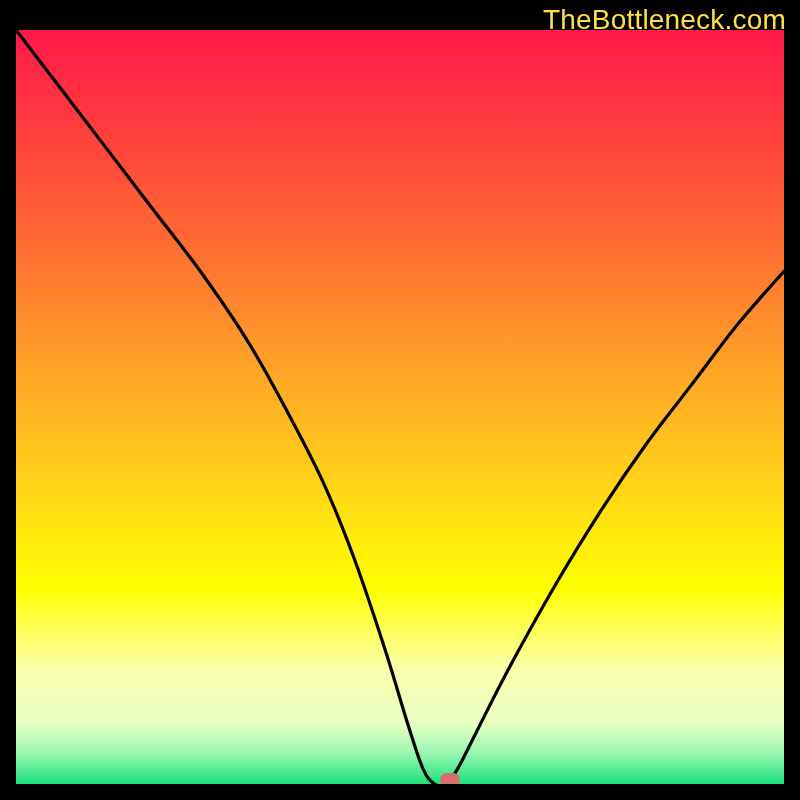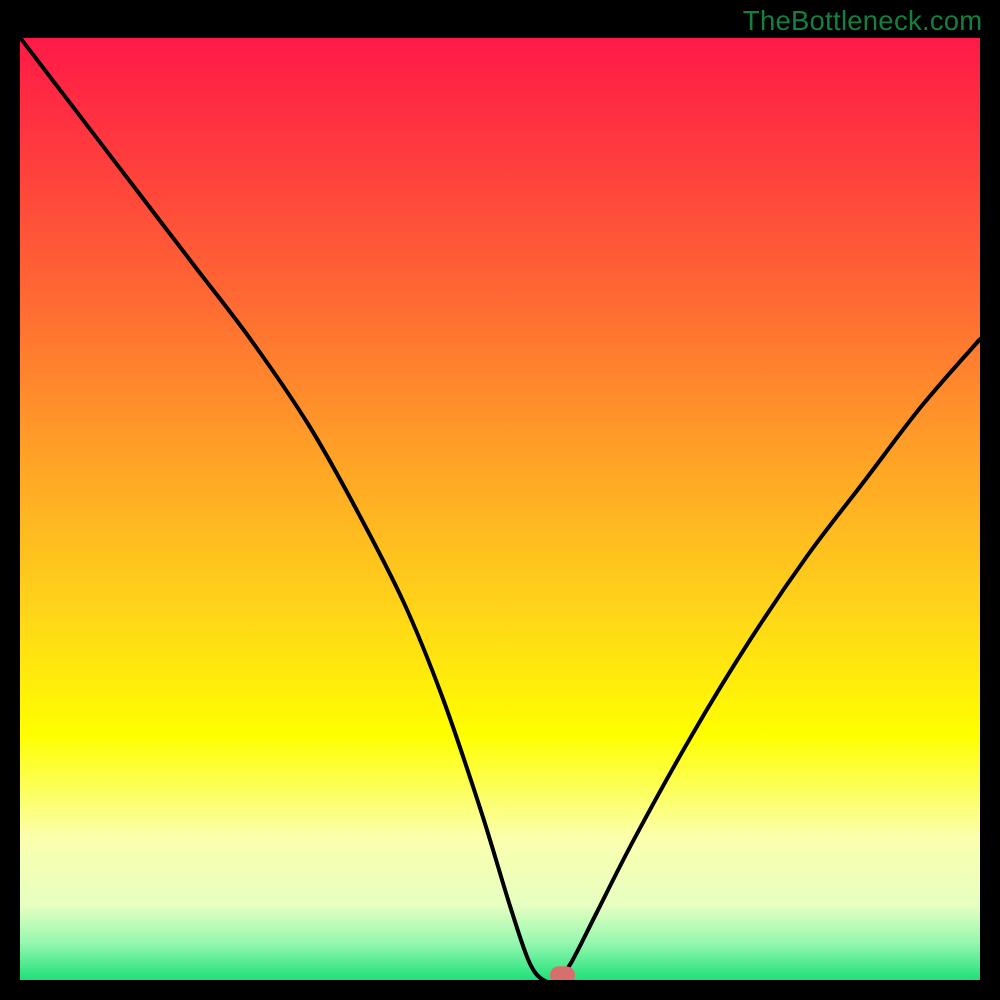--- a/index.html
+++ b/index.html
@@ -16,22 +16,22 @@
     left: 0;
     top: 0;
     width: 800px;
     height: 800px;
     background: #000;
   }
   .watermark {
     position: absolute;
     top: 4px;
     right: 14px;
-    color: #15803d;
-    font-size: 22px;
+    color: #fde047;
+    font-size: 28px;
     font-weight: 400;
     letter-spacing: 0.2px;
     z-index: 5;
   }
   .plot {
     position: absolute;
     left: 16px;
     top: 30px;
     width: 768px;
     height: 754px;

